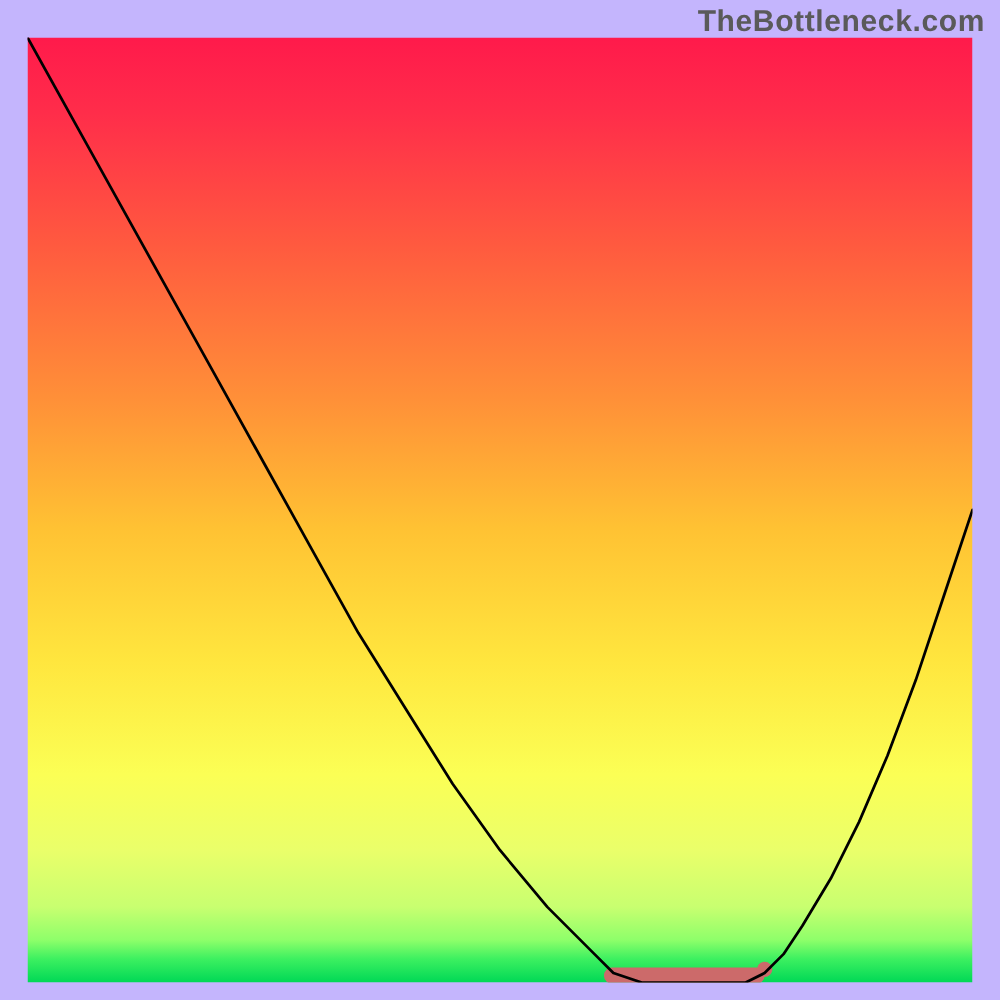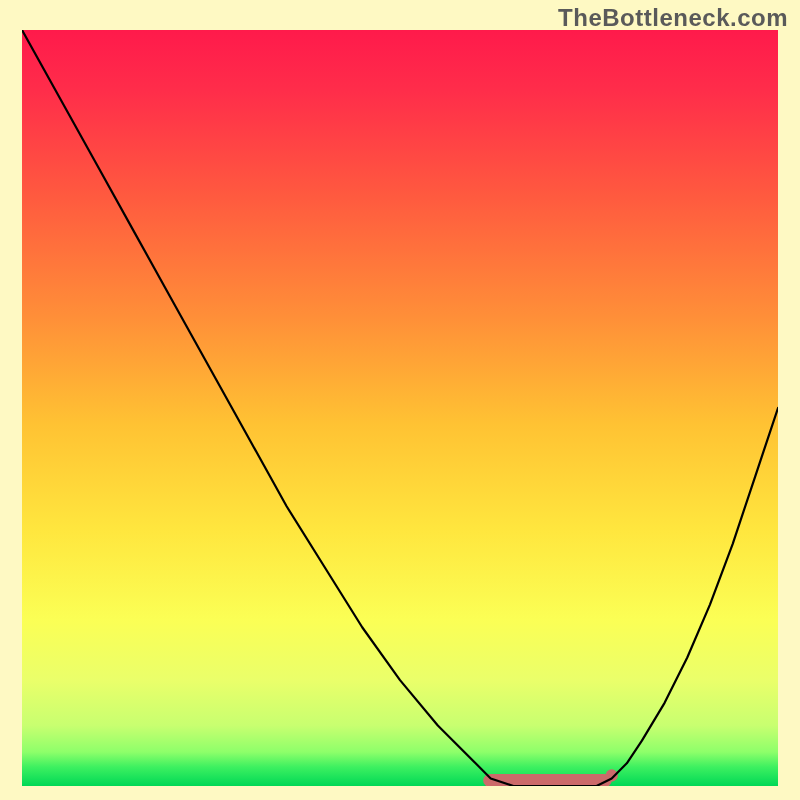--- a/index.html
+++ b/index.html
@@ -1,21 +1,21 @@
 <!DOCTYPE html>
 <html><head>
 <meta charset="utf-8">
 <style>
   * { margin: 0; padding: 0; box-sizing: border-box; }
   html, body { width: 800px; height: 800px; overflow: hidden; background: #000; }
   .frame {
     position: relative;
     width: 800px;
     height: 800px;
-    background: #fef9c3;
+    background: #c4b5fd;
   }
   .watermark {
     position: absolute;
     top: 4px;
     right: 12px;
     font-family: Arial, Helvetica, sans-serif;
     font-size: 24px;
     font-weight: 600;
     color: #5a5a5a;
     letter-spacing: 0.5px;

